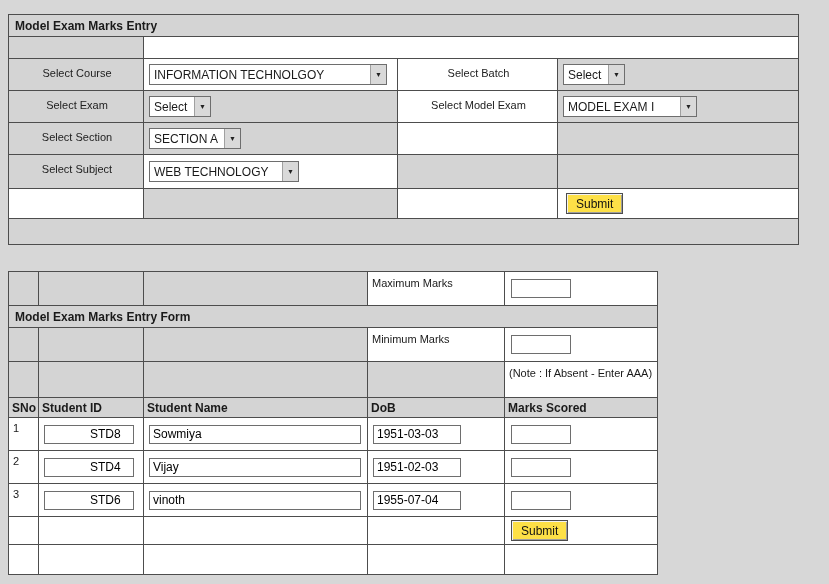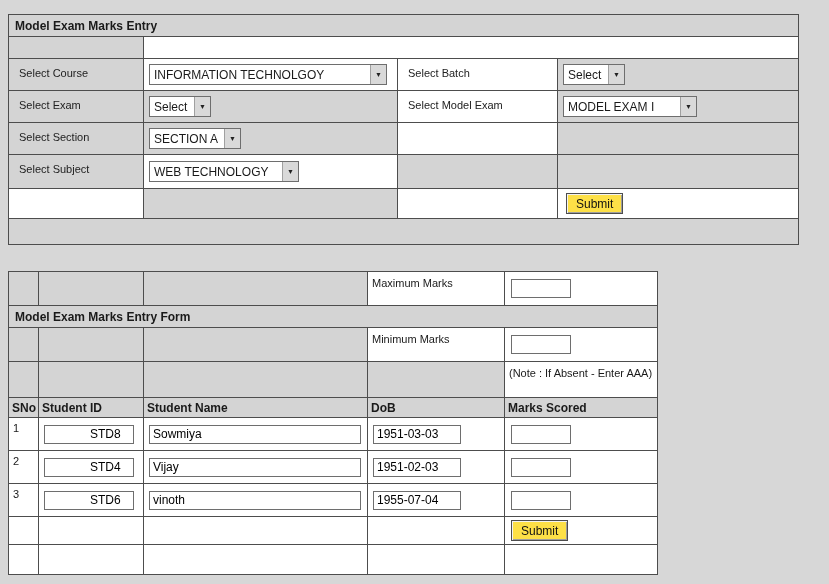--- a/index.html
+++ b/index.html
@@ -10,21 +10,21 @@
     font-family: "Liberation Sans", sans-serif;
     font-size: 11px; color: #1a1a1a;
   }
   table { border-collapse: collapse; table-layout: fixed; }
   td { border: 1px solid #4d4d4d; padding: 0; vertical-align: middle; overflow: hidden; }
   .t1 { width: 790px; margin: 14px 0 0 8px; }
   .t2 { width: 649px; margin: 26px 0 0 8px; }
   .gray  { background: #d4d4d4; }
   .white { background: #ffffff; }
   .title { font-weight: bold; font-size: 12px; padding-left: 6px; margin-left: 36px; }
-  .label { text-align: left; vertical-align: top; padding: 8px 8px 0 10px; color: #222; }
+  .label { text-align: center; vertical-align: top; padding: 8px 8px 0 10px; color: #222; }
   .pad   { padding-left: 5px; }
   .flabel{ vertical-align: top; text-align: left; padding: 5px 0 0 4px; }
   .note  { vertical-align: top; padding: 4px 4px 0 4px; line-height: 1.35; }
   .th    { font-weight: bold; font-size: 12px; padding-left: 3px; }
   .sno   { vertical-align: top; padding: 4px 0 0 4px; }
   .ipad  { padding-left: 5px; }
   .ipad2 { padding-left: 6px; }
 
   .dd { display: inline-flex; align-items: stretch; height: 21px; background: #fff;
         border: 1px solid #6e6e6e; vertical-align: middle; cursor: default; }

